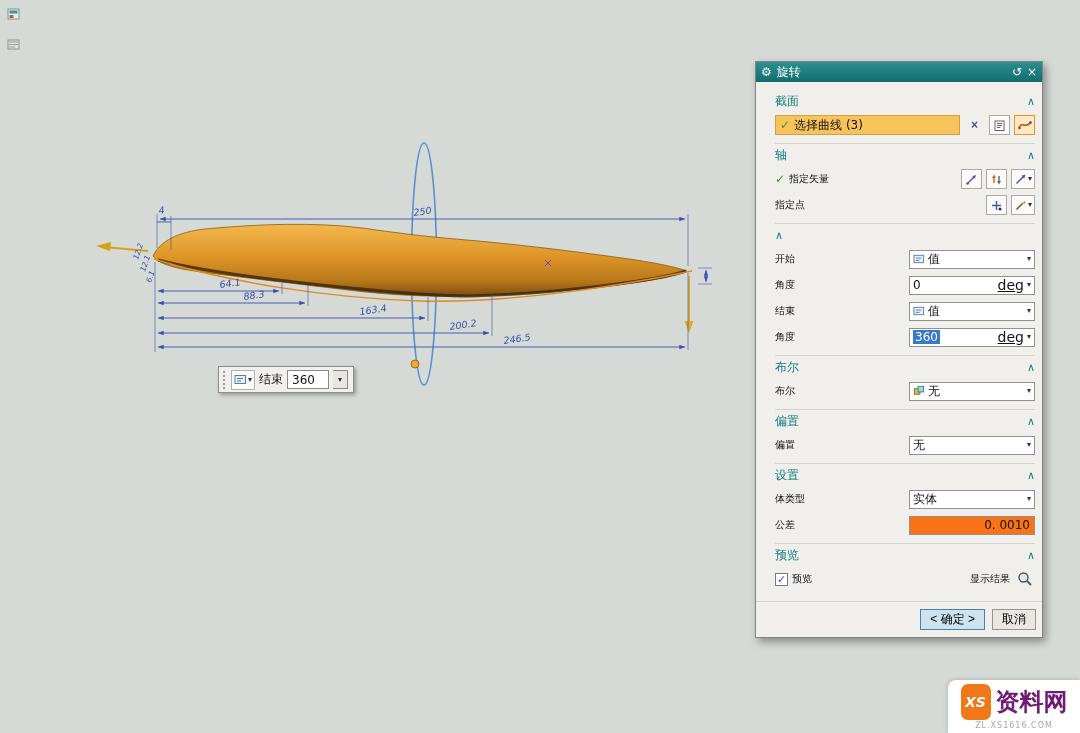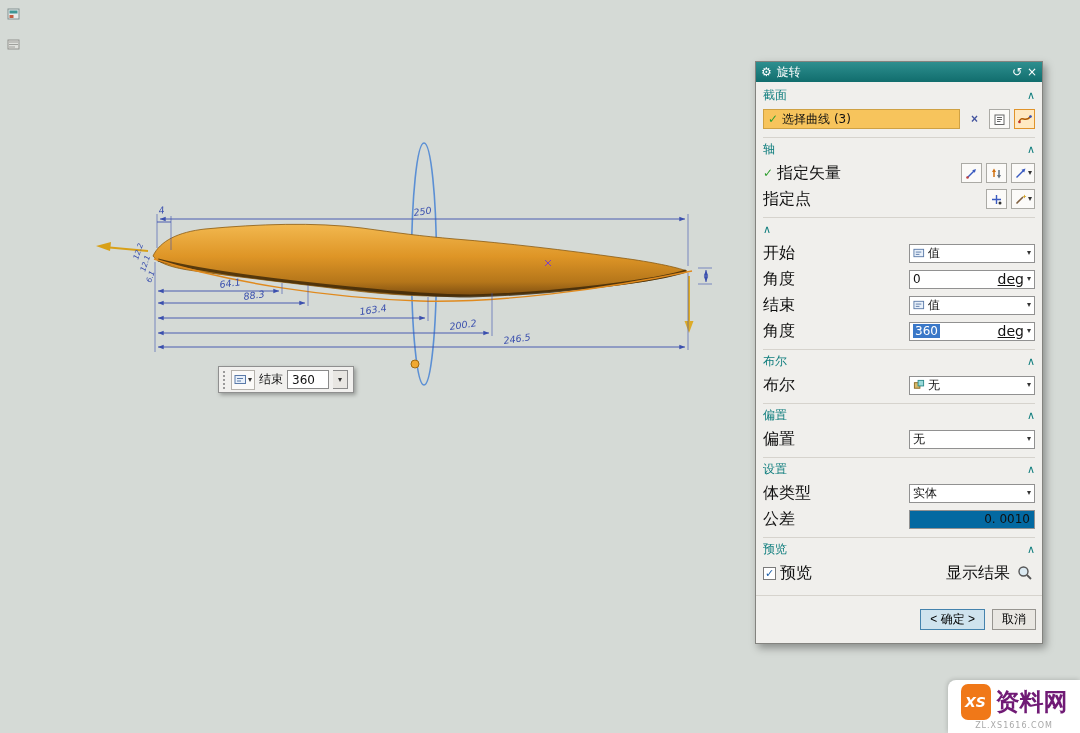--- a/index.html
+++ b/index.html
@@ -32,30 +32,30 @@
     background:#e8e6e2; display:flex; align-items:center; justify-content:center; cursor:pointer; }
   .caret { font-size:8px; color:#333; line-height:1; }
 
   
   .dialog { position:absolute; left:755px; top:61px; width:288px; background:#f0efec;
     border:1px solid #83837f; box-shadow:3px 4px 8px rgba(0,0,0,.35); }
   .dlg-title { height:20px; background:linear-gradient(#2e8f8f,#116d6d); color:#fff;
     display:flex; align-items:center; padding:0 5px; gap:5px; }
   .dlg-title .title-text { flex:1; font-size:12px; }
   .tb-ico { cursor:pointer; font-size:12px; line-height:1; }
-  .dlg-body { padding:2px 7px 4px; }
+  .dlg-body { padding:8px 7px 4px;margin-left:12px; }
 
   .sec { padding:1px 0 5px; }
   .sec + .sec { border-top:1px solid #d6d3cd; }
   .sec-hdr { display:flex; align-items:center; height:21px; color:#0e7d7d; }
   .sec-hdr .hdr-text { flex:1; }
   .collapse { color:#0e7d7d; font-size:11px; cursor:pointer; background:none; border:none; }
 
   .row { display:flex; align-items:center; height:26px; gap:4px; }
-  .row .lbl { font-size:16px; }
+  .row .lbl { font-size:10px; }
   .spacer { flex:1; }
 
   .combo { margin-left:auto; width:126px; height:19px; background:#fff;
     border:1px solid #919191; display:flex; align-items:center; gap:3px; padding:0 3px; cursor:pointer; }
   .combo .c-text { flex:1; font-size:12px; white-space:nowrap; }
   .combo .unit { font-size:14px;text-decoration:underline; }
   .num-val { font-size:12px; }
   .sel-blue { background:#3a78c8; color:#fff; padding:0 2px; }
 
   .sel-field { flex:1; height:20px; background:#f7c45c; border:1px solid #cfa143;
@@ -70,24 +70,24 @@
   .drop-btn { display:flex; align-items:center; gap:1px; height:20px; padding:0 2px;
     border:1px solid #abaaa5; background:#fbfaf8; cursor:pointer; }
 
   .green-check { color:#2f9e2f; font-size:12px; font-weight:bold; }
   .x-ico { color:#44549e; font-weight:bold; font-size:12px; }
 
   .cb { width:13px; height:13px; background:#fff; border:1px solid #7a7a7a;
     display:inline-flex; align-items:center; justify-content:center; cursor:pointer; }
   .cb .chk { color:#1d5fa8; font-size:11px; font-weight:bold; line-height:1; }
 
-  .tol-input { margin-left:auto; width:126px; height:19px; background:#0369a1; border:1px solid #919191;
+  .tol-input { margin-left:auto; width:126px; height:19px; background:#f97316; border:1px solid #919191;
     display:flex; align-items:center; justify-content:flex-end; padding:0 4px; }
 
-  .dlg-footer { border-top:1px solid #d6d3cd; height:48px; display:flex; align-items:center;
+  .dlg-footer { border-top:1px solid #d6d3cd; height:36px; display:flex; align-items:center;
     justify-content:flex-end; gap:7px; padding:0 6px; }
   .btn { height:21px; padding:0 9px; font-size:12px; cursor:pointer;
     background:#e9e7e2; border:1px solid #979590; }
   .btn.primary { background:#cfe3ee; border:1px solid #4583ad; }
 
   
   .watermark { position:absolute; right:0; bottom:0; width:132px; background:#fff;
     border-top-left-radius:8px; padding:4px 8px 3px; box-shadow:-1px -1px 4px rgba(0,0,0,.15);
     text-align:center; }
   .wm-row { display:flex; align-items:center; justify-content:center; gap:5px; }

